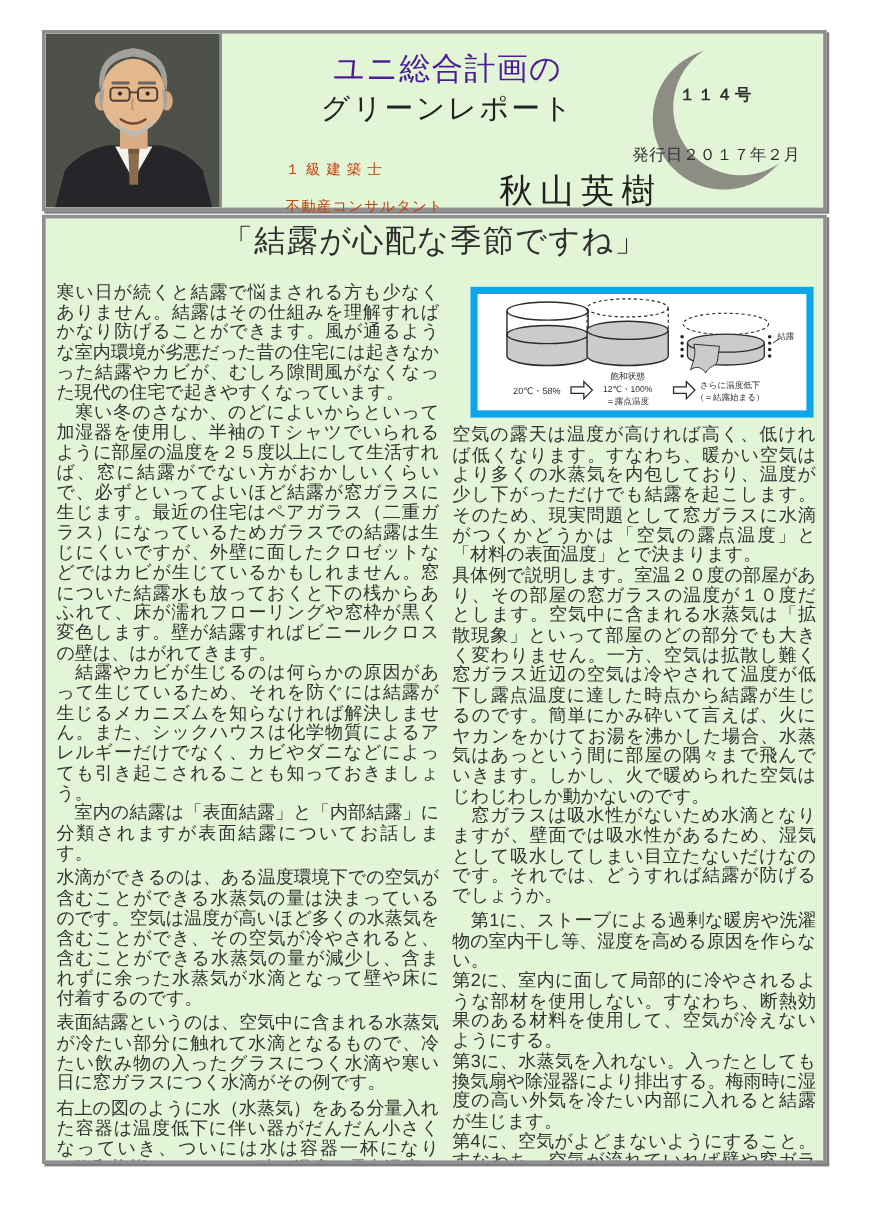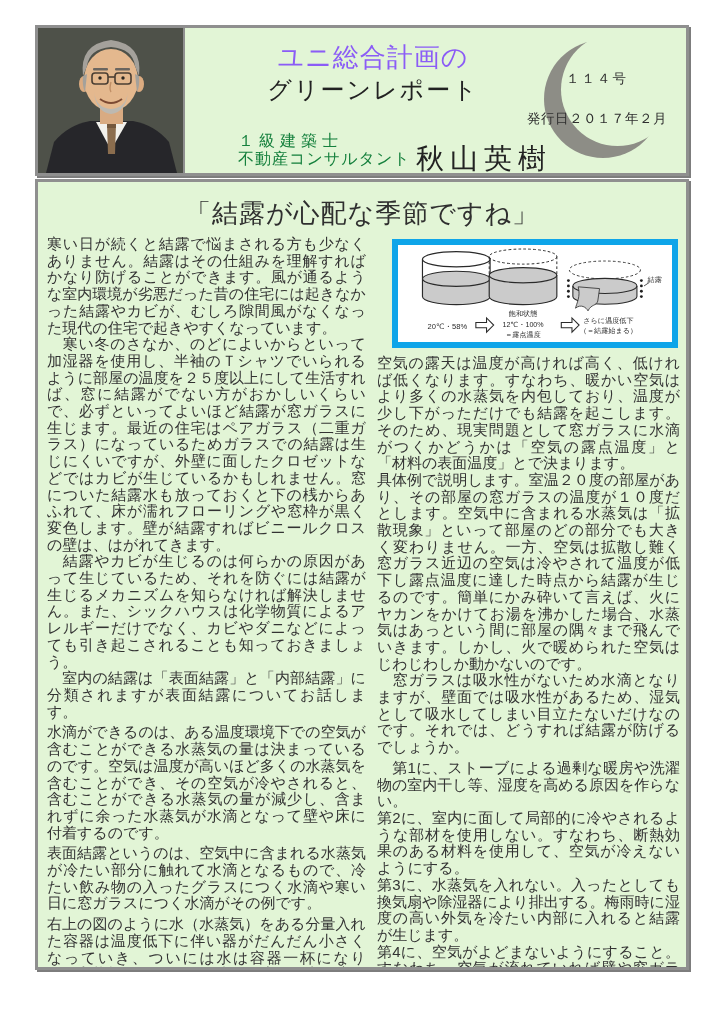--- a/index.html
+++ b/index.html
@@ -16,55 +16,55 @@
     position:absolute;left:35px;top:25px;width:654px;height:151px;
     background:var(--green);border:3px solid var(--border-gray);
     box-shadow:2px 2px 0 #7d7d7d;
   }
   .portrait{
     position:absolute;left:0;top:0;width:147px;height:145px;overflow:hidden;
     border-right:2px solid var(--border-gray);
   }
   .title-top{
     position:absolute;left:160px;top:12px;width:350px;text-align:center;
-    font-size:26px;color:#8b5cf6;letter-spacing:1px;
+    font-size:26px;color:#4c1d95;letter-spacing:1px;
   }
   .title-main{
     position:absolute;left:150px;top:46px;width:370px;text-align:center;
     font-size:24px;color:#222;letter-spacing:2px;
   }
   .cred-block{
-    position:absolute;left:200px;top:104px;font-size:16px;line-height:18px;color:#15803d;
+    position:absolute;left:200px;top:104px;font-size:12px;line-height:18px;color:#c2410c;
   }
   .cred-line1{letter-spacing:5px;}
-  .cred-line2{letter-spacing:1px;}
+  .cred-line2{letter-spacing:1px;margin-top:13px;}
   .author{
     position:absolute;left:378px;top:112px;font-size:28px;letter-spacing:6px;color:#222;
   }
   .moon{position:absolute;left:506px;top:10px;width:122px;height:126px;}
   .moon-disc{position:absolute;left:0;top:2px;width:118px;height:118px;border-radius:50%;
     background:#8d8d86;}
   .moon-cover{position:absolute;left:17px;top:-5px;width:113px;height:113px;border-radius:50%;
     background:var(--green);}
   .issue-block{
     position:absolute;right:6px;top:42px;width:166px;text-align:center;z-index:3;
     font-size:13.5px;color:#2f2f2f;
   }
-  .issue-no{margin-bottom:22px;letter-spacing:2px;}
+  .issue-no{margin-bottom:32px;letter-spacing:2px;font-weight:bold;}
   .issue-date{letter-spacing:0.5px;}
 
   
   .body-box{
     position:absolute;left:35px;top:179px;width:654px;height:791px;
     background:var(--green);border:3px solid var(--border-gray);
     box-shadow:2px 2px 0 #7d7d7d;
     overflow:hidden;
   }
   .headline{
-    text-align:center;font-size:26px;color:#2f2f2f;padding-top:14px;height:52px;
+    text-align:center;font-size:26px;color:#2f2f2f;padding-top:1px;height:52px;
     letter-spacing:1px;
   }
   .columns{display:flex;padding:2px 6px 0 9px;gap:11px;}
   .col{font-size:15px;line-height:16.7px;text-align:justify;color:#333;}
   .col-left{width:322px;}
   .col-right{width:306px;}
   .col p{margin:0;}
   .col p.gap{margin-top:4px;}
   .diagram-box{
     background:#ffffff;border:6px solid #0ea5e9;

